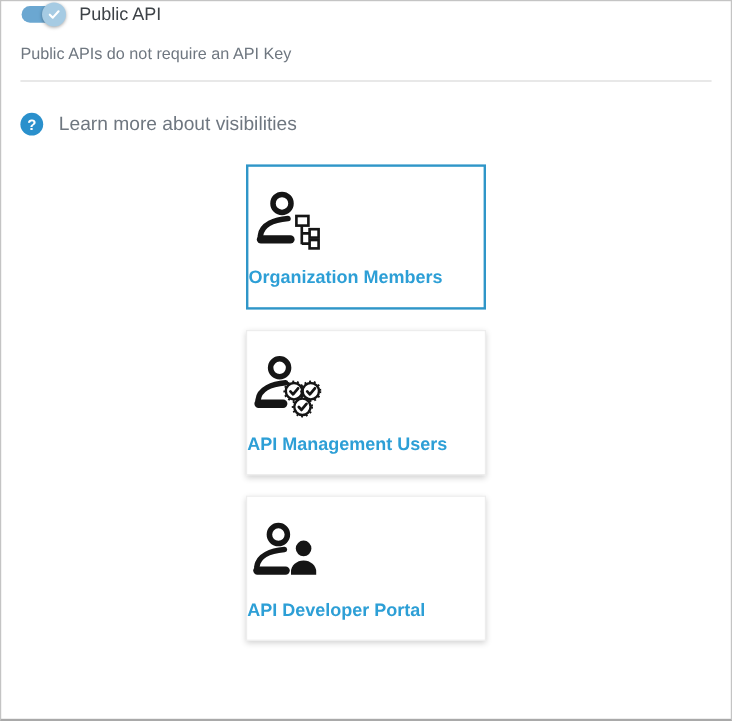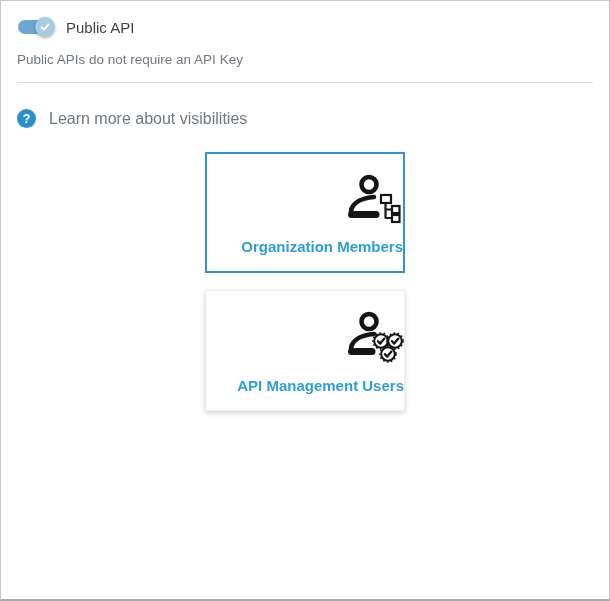--- a/index.html
+++ b/index.html
@@ -2,21 +2,21 @@
 <html><head>
 <meta charset="utf-8">
 <style>
   html,body{margin:0;padding:0;background:#f2f2f2;font-family:"Liberation Sans",sans-serif;}
   .panel{
     position:relative;width:610px;height:601px;box-sizing:border-box;background:#fff;
     border:1px solid #c4c4c4;border-bottom:2px solid #a9a9a9;overflow:hidden;
     padding:0 16px;
   }
   
-  .toggle-row{display:flex;align-items:center;margin-top:15px;height:22px;text-align:right;}
+  .toggle-row{display:flex;align-items:center;height:22px;text-align:right;}
   .switch{position:relative;width:38px;height:22px;cursor:pointer;flex:0 0 auto;}
   .switch .track{position:absolute;left:1px;top:4px;width:33px;height:14px;border-radius:8px;background:#6ba7d1;}
   .switch .thumb{
     position:absolute;right:0;top:1px;width:20px;height:20px;border-radius:50%;
     background:#a6cbe3;box-shadow:0 1px 3px rgba(0,0,0,.35);
     display:flex;align-items:center;justify-content:center;
   }
   .toggle-label{margin-left:11px;font-size:15px;color:#3d4247;}
   .helper-text{margin-top:14px;font-size:13.5px;color:#6f7780;}
   .divider{border:none;border-top:1px solid #dadada;margin:15px 0 0 0;}
@@ -26,21 +26,21 @@
     width:19px;height:19px;border-radius:50%;background:#2a90cc;color:#fff;
     font-size:12.5px;font-weight:bold;display:flex;align-items:center;justify-content:center;
     cursor:pointer;flex:0 0 auto;
   }
   .learn-text{margin-left:13px;font-size:16px;color:#6f7780;}
   
   .cards{margin-top:24px;display:flex;flex-direction:column;align-items:center;gap:17px;}
   .card{
     width:200px;height:121px;box-sizing:border-box;background:#fff;cursor:pointer;
     border:1px solid #ededed;box-shadow:0 2px 5px rgba(0,0,0,.18);
-    display:flex;flex-direction:column;align-items:flex-end;
+    display:flex;flex-direction:column;align-items:flex-start;
   }
   .card.selected{border:2px solid #2f96c8;box-shadow:none;}
   .card .icon-wrap{flex:1;display:flex;align-items:center;justify-content:center;padding-top:6px;}
   .card .card-label{font-size:15px;font-weight:bold;color:#2d9fd6;margin-bottom:16px;white-space:nowrap;}
   svg{display:block;}
 </style>
 </head>
 <body>
 
 <div class="panel">
@@ -111,15 +111,31 @@
               <circle r="6.8" fill="#ffffff" stroke="#151515" stroke-width="2"></circle>
               <circle r="8" fill="none" stroke="#151515" stroke-width="1.7" stroke-dasharray="1.6 2.4"></circle>
               <path d="M-3 0.2 L-0.8 2.6 L3.4 -2.4" fill="none" stroke="#151515" stroke-width="2.3" stroke-linecap="round" stroke-linejoin="round"></path>
             </g>
           </g>
         </svg>
       </div>
       <div class="card-label">API Management Users</div>
     </div>
 
+    <div class="card">
+      <div class="icon-wrap">
+        <svg width="64" height="52" viewBox="0 0 64 52">
+          <g stroke="#151515" fill="none">
+            <circle cx="26" cy="11.5" r="7.5" stroke-width="4.6"></circle>
+            <path d="M31 24 C 20 25 9 29 8 38.5" stroke-width="4.6" stroke-linecap="round"></path>
+            <path d="M8.5 41.5 H 32" stroke-width="7" stroke-linecap="round"></path>
+          </g>
+          <g fill="#151515">
+            <circle cx="47" cy="23" r="6.5"></circle>
+            <path d="M36.5 45 v-2.5 a10.5 9.5 0 0 1 21 0 V45 z"></path>
+          </g>
+        </svg>
+      </div>
+      <div class="card-label">API Developer Portal</div>
+    </div>
 
   </div>
 </div>
 
 </body></html>

